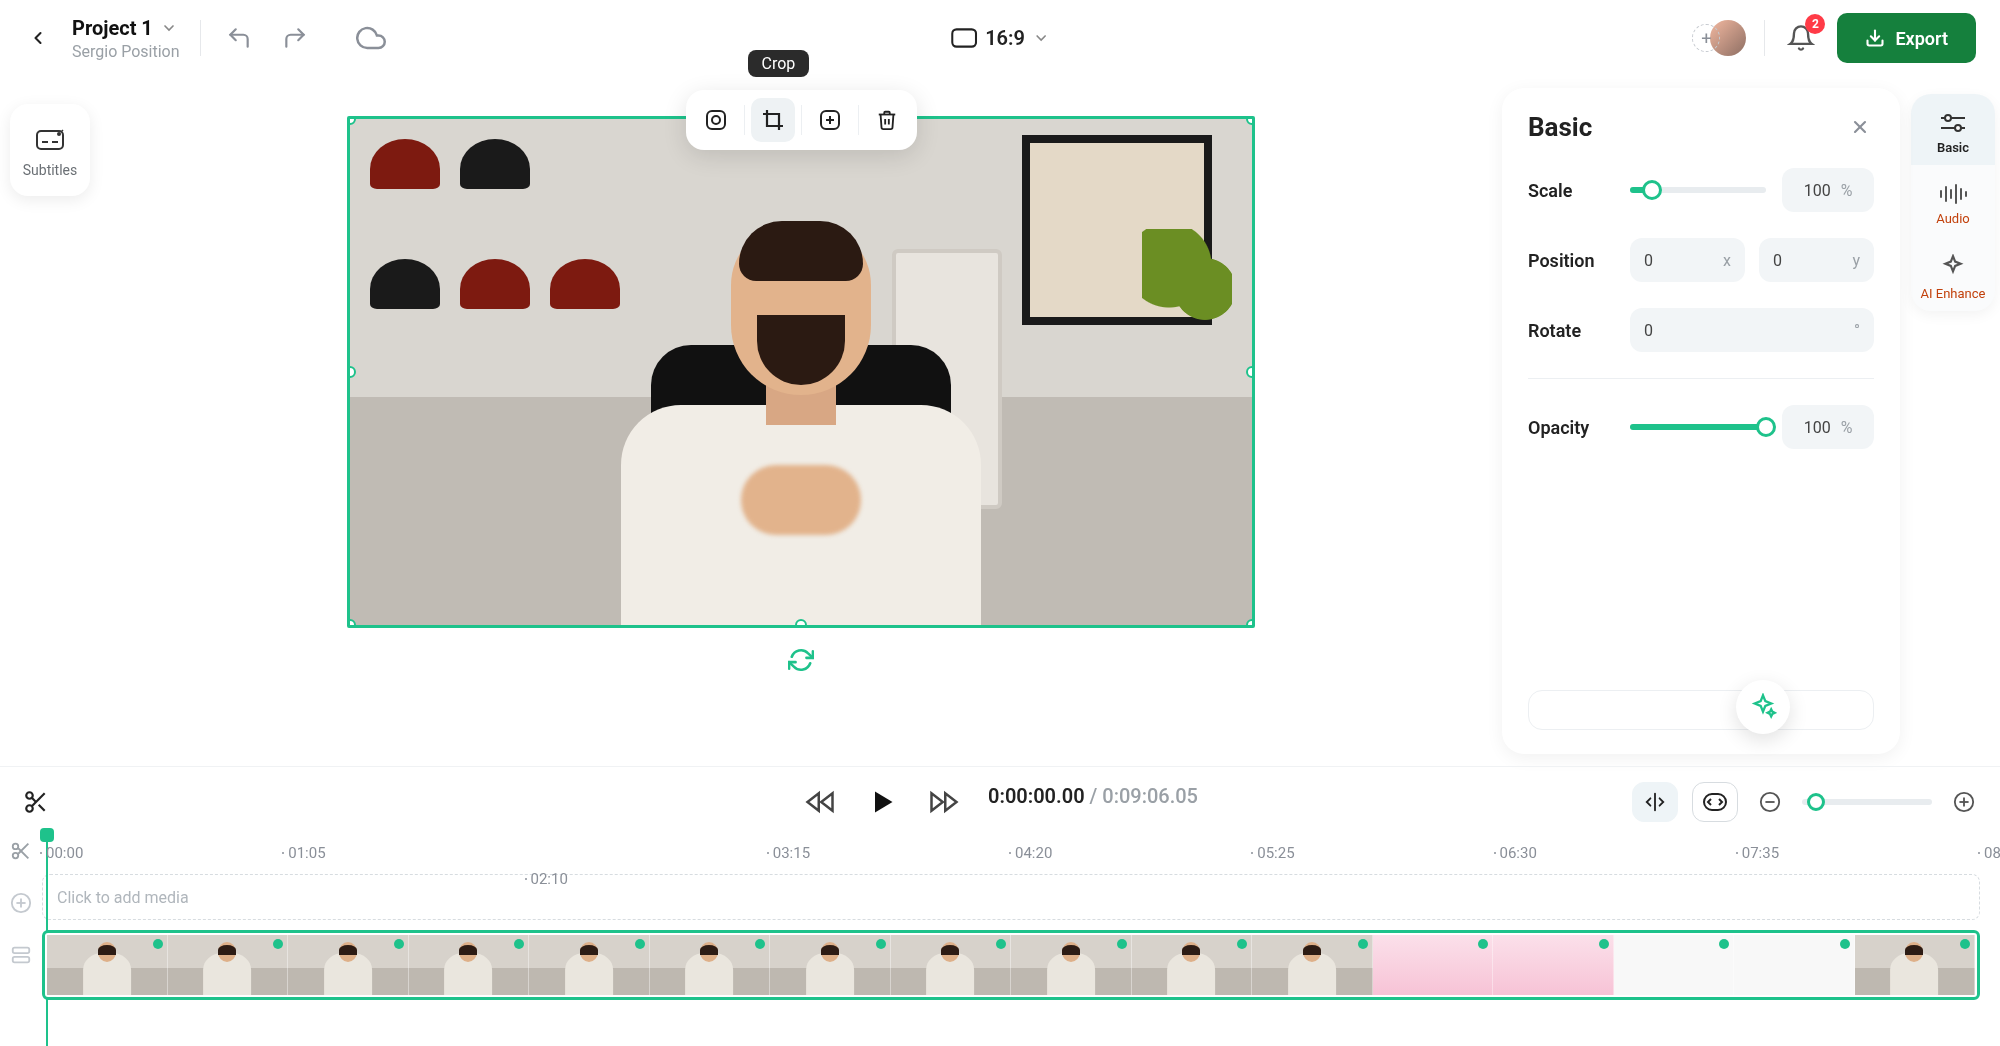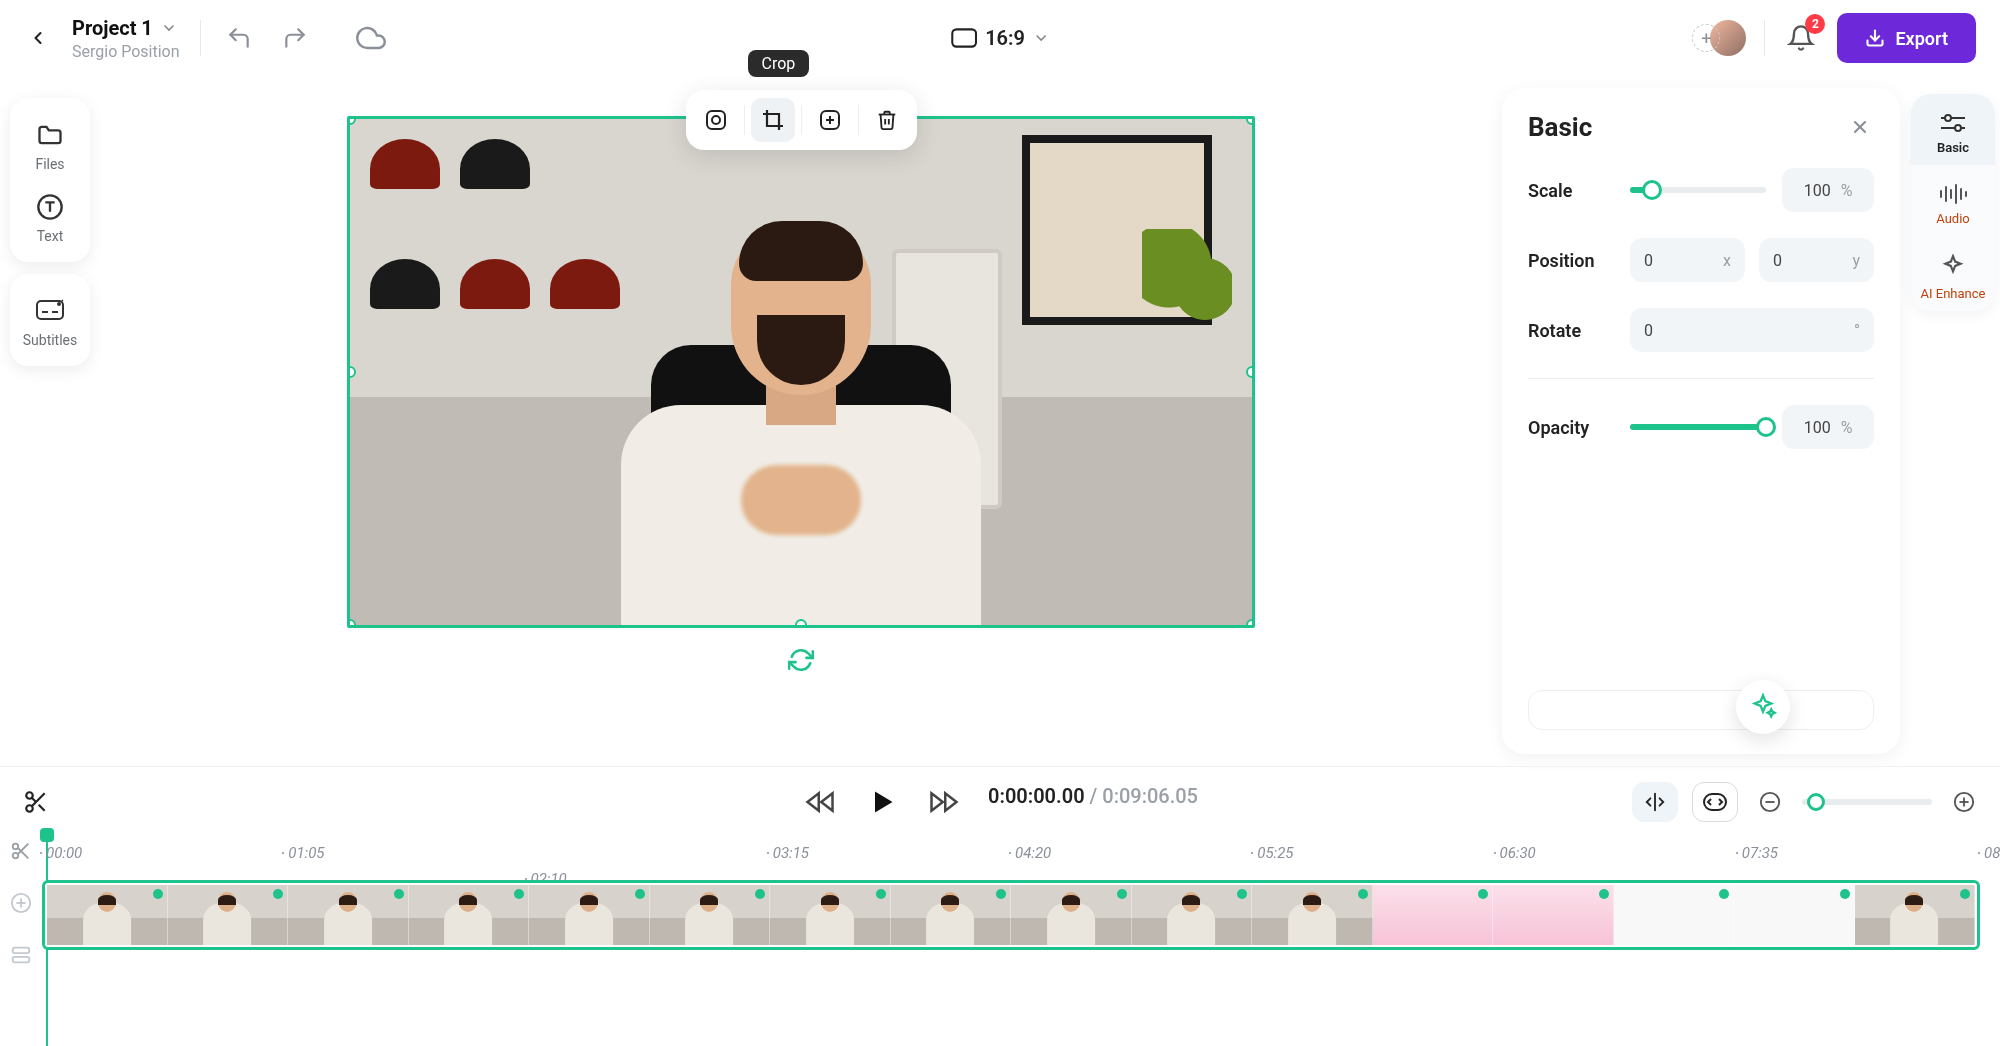--- a/index.html
+++ b/index.html
@@ -14,21 +14,21 @@
 .subtitle { font-size:16px; color:#9aa0a6; margin-top:2px; }
 .divider { width:1px; height:36px; background:#e6e8eb; }
 .icon-btn { width:36px; height:36px; display:flex; align-items:center; justify-content:center; color:#8a8f98; cursor:pointer; }
 .center-aspect { position:absolute; left:50%; transform:translateX(-50%); display:flex; align-items:center; gap:8px; font-size:20px; font-weight:600; color:#222; }
 .right-cluster { margin-left:auto; display:flex; align-items:center; gap:18px; }
 .avatar-plus { position:relative; }
 .plus-dot { position:absolute; left:-18px; top:50%; transform:translateY(-50%); width:28px; height:28px; border:1.5px dashed #c5c9cf; border-radius:50%; display:flex; align-items:center; justify-content:center; color:#8a8f98; font-size:18px; }
 .avatar { width:36px; height:36px; border-radius:50%; background:linear-gradient(135deg,#f2b8a0,#8d6e63); }
 .bell-wrap { position:relative; }
 .badge { position:absolute; top:-6px; right:-6px; min-width:20px; height:20px; padding:0 4px; border-radius:10px; background:#ff3b47; color:#fff; font-size:12px; font-weight:700; display:flex; align-items:center; justify-content:center; }
-.export-btn { background:#6d28d9; color:#fff; border:none; border-radius:10px; height:50px; padding:0 28px; display:flex; align-items:center; gap:10px; font-size:18px; font-weight:600; cursor:pointer; }
+.export-btn { background:#15803d; color:#fff; border:none; border-radius:10px; height:50px; padding:0 28px; display:flex; align-items:center; gap:10px; font-size:18px; font-weight:600; cursor:pointer; }
 
 
 .workspace { flex:1; display:flex; min-height:0; }
 
 .left-rail { width:100px; padding-top:22px; display:flex; flex-direction:column; align-items:center; gap:6px; }
 .rail-card { width:80px; border-radius:18px; background:#fff; box-shadow:0 4px 16px rgba(0,0,0,0.08); display:flex; flex-direction:column; align-items:center; padding:10px 0; }
 .rail-item { width:100%; padding:12px 0 8px; display:flex; flex-direction:column; align-items:center; gap:6px; cursor:pointer; }
 .rail-item .label { font-size:14px; color:#6b7075; }
 .rail-ico { width:30px; height:30px; display:flex; align-items:center; justify-content:center; color:#2d2f33; }
 
@@ -96,21 +96,21 @@
 .play-cluster { position:absolute; left:50%; transform:translateX(-50%); display:flex; gap:26px; }
 .timecode { font-size:20px; font-weight:600; color:#222; }
 .timecode .total { color:#9aa0a6; font-weight:500; }
 .zoom-cluster { margin-left:auto; display:flex; align-items:center; gap:14px; }
 .round-pill { width:46px; height:40px; border:1.5px solid #d7dce0; border-radius:12px; display:flex; align-items:center; justify-content:center; color:#3a3d40; cursor:pointer; }
 .round-pill.active { background:#eef4f7; border-color:#eef4f7; }
 .zoom-slider { width:130px; height:6px; background:#e8ecef; border-radius:3px; position:relative; }
 .zoom-knob { position:absolute; left:14px; top:50%; transform:translate(-50%,-50%); width:18px; height:18px; border:3px solid #1ec28b; background:#fff; border-radius:50%; }
 
 
-.timeline { flex:0 0 auto; height:210px; display:flex;font-style:italic; }
+.timeline { flex:0 0 auto; height:210px; display:flex; }
 .tl-left { width:42px; display:flex; flex-direction:column; align-items:center; padding-top:4px; gap:30px; color:#b6bcc3; }
 .tl-body { flex:1; position:relative; padding-right:20px; }
 .ruler { height:34px; position:relative; font-size:15px; color:#8a8f98; }
 .tick { position:absolute; top:8px; display:flex; align-items:center; gap:4px; }
 .tick::before { content:""; width:2px; height:2px; background:#8a8f98; border-radius:1px; display:inline-block; }
 .playhead { position:absolute; left:4px; top:-2px; bottom:-176px; width:2px; background:#1ec28b; }
 .playhead::before { content:""; position:absolute; top:-6px; left:-6px; width:14px; height:14px; background:#1ec28b; border-radius:4px; }
 .add-media-track { height:46px; border:1px dashed #d7dce0; border-radius:8px; display:flex; align-items:center; padding:0 14px; color:#b0b6bc; font-size:16px; margin-top:4px; }
 .clip-track { height:70px; margin-top:10px; border:3px solid #1ec28b; border-radius:6px; padding:2px; display:flex; gap:0; background:#fff; position:relative; overflow:hidden; }
 .thumb { flex:1; min-width:0; height:100%; background:linear-gradient(#d7d2cb 0%,#d7d2cb 55%,#beb8b0 55%); position:relative; border-right:1px solid rgba(255,255,255,0.4); }
@@ -190,39 +190,20 @@
           <line x1="12" y1="15" x2="12" y2="3"></line>
         </svg>
       <span>Export</span>
     </button>
   </div>
 </div>
 
 <div class="workspace">
 
   <div class="left-rail">
-    <div class="rail-card">
-      <div class="rail-item">
-        <div class="rail-ico">
-            <svg width="28" height="28" viewBox="0 0 24 24" fill="none" stroke="#333" stroke-width="2">
-              <path d="M3 7a2 2 0 0 1 2-2h4l2 3h8a2 2 0 0 1 2 2v7a2 2 0 0 1-2 2H5a2 2 0 0 1-2-2z"></path>
-            </svg>
-          </div>
-        <span class="label">Files</span>
-      </div>
-      <div class="rail-item">
-        <div class="rail-ico">
-            <svg width="28" height="28" viewBox="0 0 24 24" fill="none" stroke="#333" stroke-width="2">
-              <circle cx="12" cy="12" r="10"></circle>
-              <path d="M8 8h8M12 8v8"></path>
-            </svg>
-          </div>
-        <span class="label">Text</span>
-      </div>
-    </div>
     <div class="rail-card" style="margin-top:6px">
       <div class="rail-item">
         <div class="rail-ico">
             <svg width="30" height="24" viewBox="0 0 30 24" fill="none" stroke="#333" stroke-width="2">
               <rect x="2" y="2" width="26" height="18" rx="4"></rect>
               <path d="M7 13h6M17 13h6"></path>
               <circle cx="24" cy="5" r="2" fill="#333" stroke="none"></circle>
               <path d="M26 3l2-2" stroke-width="1.5"></path>
             </svg>
           </div>
@@ -520,20 +501,23 @@
         <div class="tick" style="left: calc(75% - 2px);">
           <span>06:30</span>
         </div>
         <div class="tick" style="left: calc(87.5% - 2px);">
           <span>07:35</span>
         </div>
         <div class="tick" style="left: calc(100% - 2px);">
           <span>08:40</span>
         </div>
       </div>
+    <div class="add-media-track">
+      <span>Click to add media</span>
+    </div>
     <div class="clip-track" id="clip-track">
         <div class="thumb ">
           <div class="mini-person"></div>
           <div class="mini-head"></div>
           <div class="mini-hair"></div>
           <div class="dot"></div>
         </div>
         <div class="thumb ">
           <div class="mini-person"></div>
           <div class="mini-head"></div>

